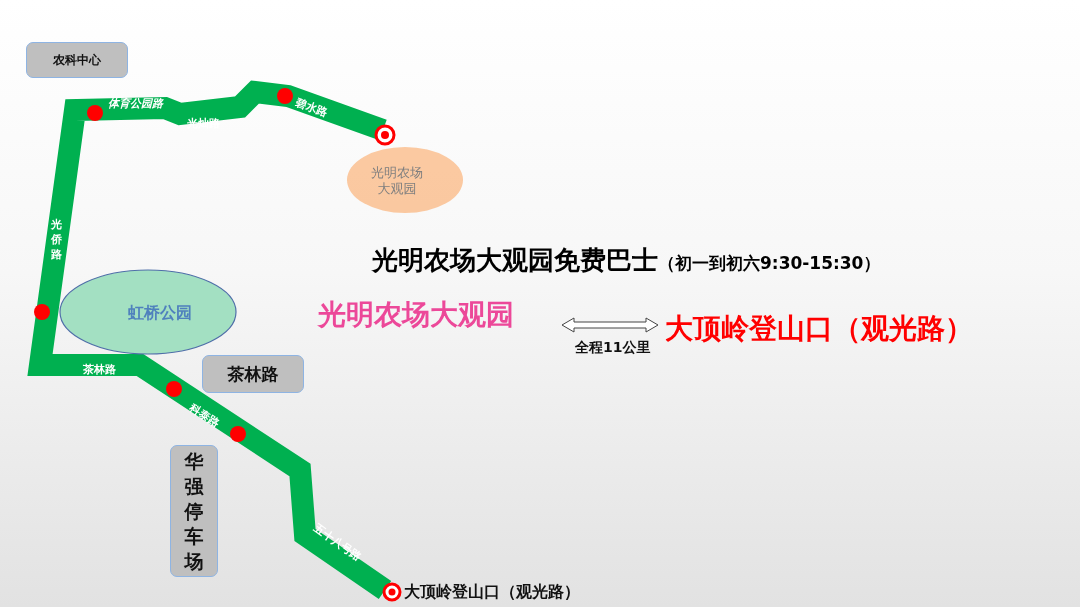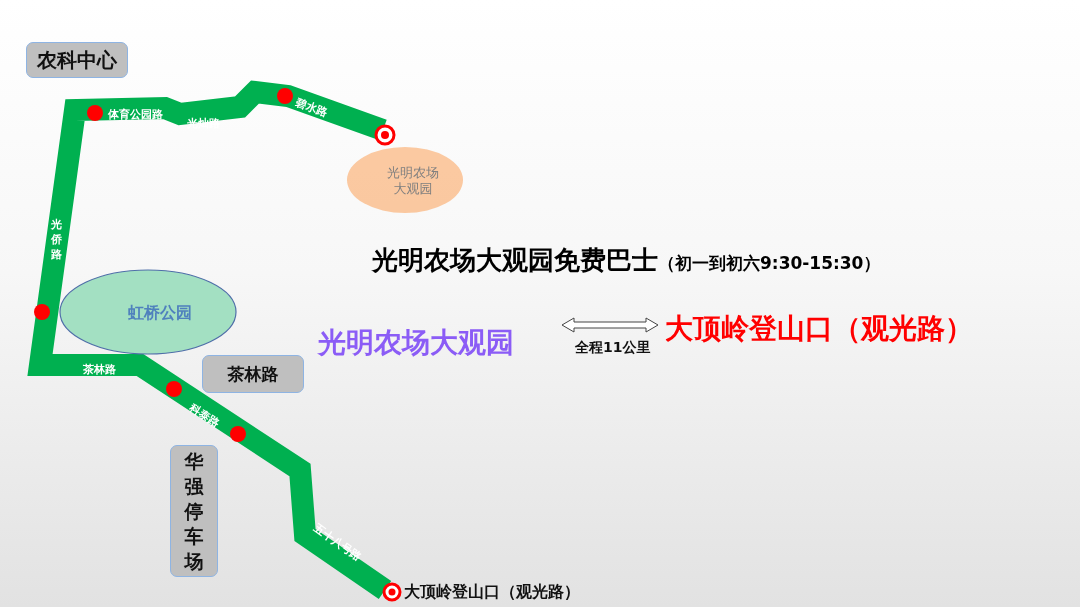--- a/index.html
+++ b/index.html
@@ -33,47 +33,47 @@
       <circle cx="392" cy="592" r="8" fill="#fff" stroke="#ff0000" stroke-width="3"></circle>
       <circle cx="392" cy="592" r="3.5" fill="#ff0000"></circle>
     </g>
 
   <ellipse cx="148" cy="312" rx="88" ry="42" fill="#a3e0c2" stroke="#4f6fa8" stroke-width="1.2"></ellipse>
   <ellipse cx="405" cy="180" rx="58" ry="33" fill="#fac090" opacity="0.85"></ellipse>
 
   <polygon points="562,325 574,318 574,322 646,322 646,318 658,325 646,332 646,328 574,328 574,332" fill="#fff" stroke="#444" stroke-width="1"></polygon>
 </svg>
 
-<div class="box" style="left:26px;top:42px;width:100px;height:34px;font-size:20px;">
+<div class="box" style="left:26px;top:42px;width:100px;height:34px;font-size:12px;">
     <span>农科中心</span>
   </div>
 <div class="box" style="left:202px;top:355px;width:100px;height:36px;font-size:17px;">
     <span>茶林路</span>
   </div>
 <div class="box" style="left:170px;top:445px;width:46px;height:130px;flex-direction:column;font-size:19px;line-height:25px;">
   <span>华</span>
     <span>强</span>
     <span>停</span>
     <span>车</span>
     <span>场</span>
 </div>
 
 <div class="abs" style="left:112px;top:303px;color:#4f81bd;font-weight:bold;font-size:16px;padding-left:16px;">虹桥公园</div>
-<div class="abs" style="left:387px;top:165px;color:#7f7f7f;font-size:13px;line-height:16px;white-space:pre;text-align:center;">光明农场
+<div class="abs" style="left:371px;top:165px;color:#7f7f7f;font-size:13px;line-height:16px;white-space:pre;text-align:center;">光明农场
 大观园</div>
 
-<div class="abs road" style="left:108px;top:107px;">体育公园路</div>
+<div class="abs road" style="left:108px;top:96px;font-style:italic;">体育公园路</div>
 <div class="abs road" style="left:187px;top:116px;">光灿路</div>
 <div class="abs road" style="left:295px;top:100px;transform:rotate(20deg);">碧水路</div>
 <div class="abs road" style="left:51px;top:205px;width:14px;line-height:15px;white-space:normal;margin-top:12px;"><span>光侨路</span></div>
 <div class="abs road" style="left:83px;top:362px;">茶林路</div>
 <div class="abs road" style="left:188px;top:408px;transform:rotate(33deg);">科泰路</div>
 <div class="abs road" style="left:310px;top:535px;transform:rotate(35deg);">五十八号路</div>
 
 <div class="abs" style="left:372px;top:243px;">
   <span style="font-size:26px;font-weight:bold;color:#000;">光明农场大观园免费巴士</span><span style="font-size:17px;font-weight:bold;">（初一到初六9:30-15:30）</span>
 </div>
 
-<div class="abs" style="left:318px;top:324px;font-size:28px;font-weight:bold;color:#8b5cf6;">光明农场大观园</div>
+<div class="abs" style="left:318px;top:296px;font-size:28px;font-weight:bold;color:#ec4899;">光明农场大观园</div>
 <div class="abs" style="left:665px;top:310px;font-size:28px;font-weight:bold;color:#ff0000;">大顶岭登山口（观光路）</div>
 <div class="abs" style="left:575px;top:339px;font-size:14px;font-weight:bold;color:#111;">全程11公里</div>
 
 <div class="abs" style="left:404px;top:582px;font-size:16px;font-weight:bold;color:#111;">大顶岭登山口（观光路）</div>
 
 </body></html>

